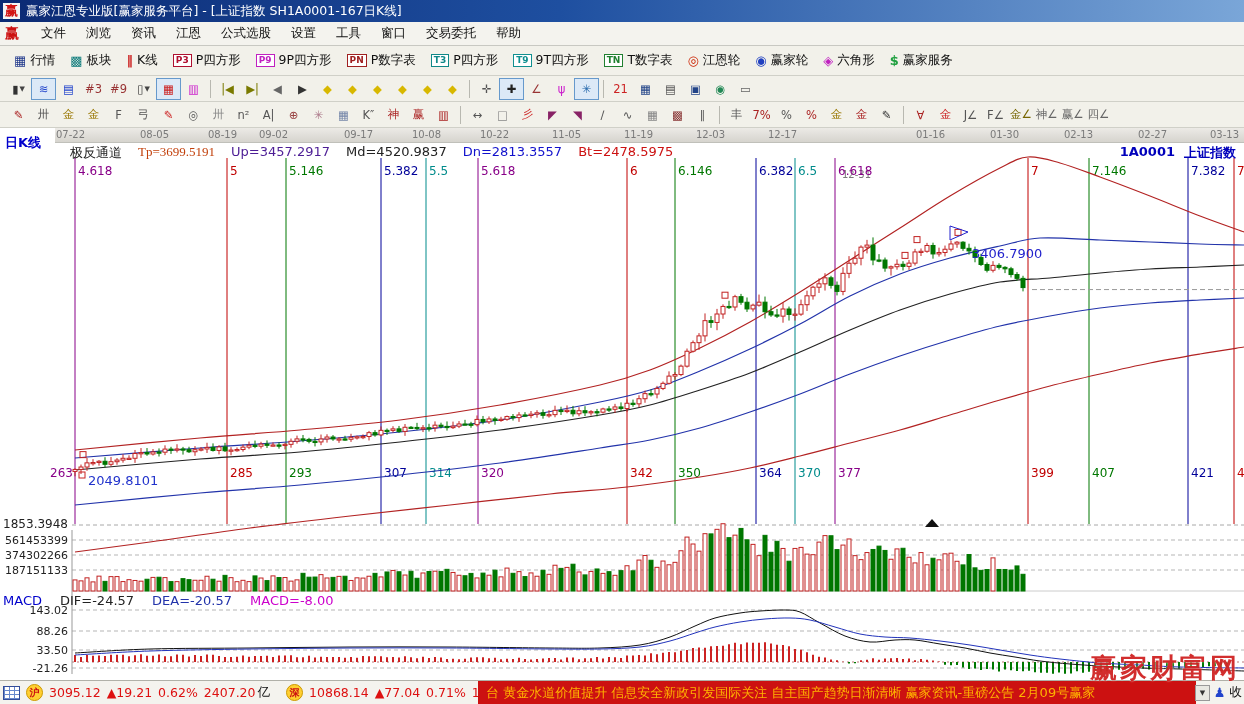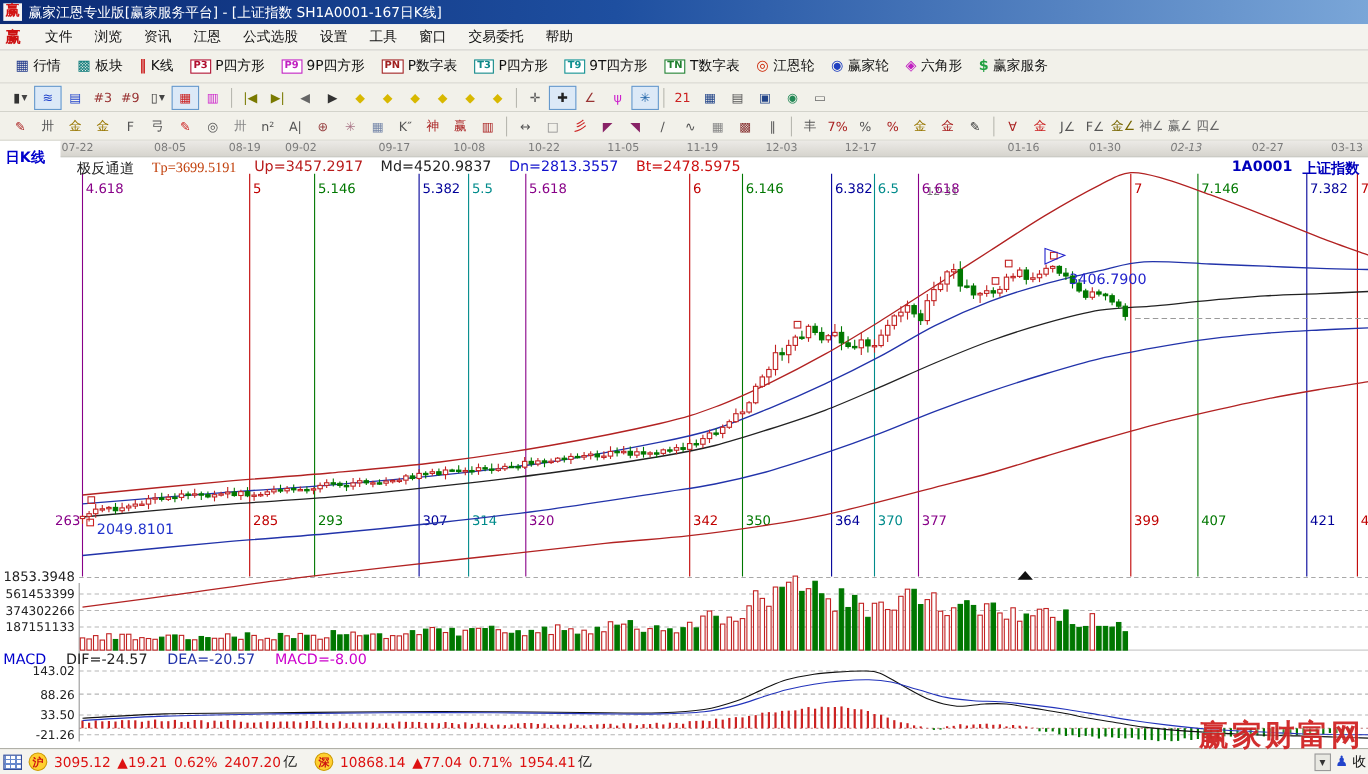--- a/index.html
+++ b/index.html
@@ -377,30 +377,30 @@
         <span class="datelbl" style="left: 289px;">09-17</span>
         <span class="datelbl" style="left: 357px;">10-08</span>
         <span class="datelbl" style="left: 425px;">10-22</span>
         <span class="datelbl" style="left: 497px;">11-05</span>
         <span class="datelbl" style="left: 569px;">11-19</span>
         <span class="datelbl" style="left: 641px;">12-03</span>
         <span class="datelbl" style="left: 713px;">12-17</span>
         <span class="datelbl" style="left: 787px; margin-top: 40px;">12-31</span>
         <span class="datelbl" style="left: 861px;">01-16</span>
         <span class="datelbl" style="left: 935px;">01-30</span>
-        <span class="datelbl" style="left: 1009px; font-style: italic;">02-13</span>
+        <span class="datelbl" style="left: 1009px;">02-13</span>
         <span class="datelbl" style="left: 1083px;">02-27</span>
         <span class="datelbl" style="left: 1155px;">03-13</span>
       </div>
     </div>
   <span class="periodlbl">日K线</span>
   <div class="indhdr" id="indicator-header">
       <span style="color: rgb(34, 34, 34);">极反通道</span>
       <span style="color: #c2410c; font-family: Liberation Serif, serif;">Tp=3699.5191</span>
-      <span style="color: #b91c1c;">Up=3457.2917</span>
+      <span style="color: #4c1d95;">Up=3457.2917</span>
       <span style="color: rgb(34, 34, 34);">Md=4520.9837</span>
       <span style="color: rgb(17, 17, 204);">Dn=2813.3557</span>
       <span style="color: rgb(204, 17, 17);">Bt=2478.5975</span>
     </div>
   <div class="symhdr">
     <span>1A0001</span>
     <span>上证指数</span>
   </div>
   <svg id="chart-svg" width="1244" height="552">
       <g>
@@ -1187,20 +1187,21 @@
     <span class="red">0.62%</span>
     <span class="red" style="margin-right:-4px">2407.20</span>
     <span class="blk">亿</span>
     <span class="mktbadge" style="margin-left:10px">深</span>
     <span class="red">10868.14</span>
     <span class="red">▲77.04</span>
     <span class="red">0.71%</span>
     <span class="red" style="margin-right:-4px">1954.41</span>
     <span class="blk">亿</span>
   </div>
+  <div class="ticker">台  黄金水道价值提升      信息安全新政引发国际关注    自主国产趋势日渐清晰      赢家资讯-重磅公告      2月09号赢家</div>
   <div class="sb-right">
     <span class="combo-arrow">▼</span>
     <span class="person-icon">♟</span>
     <span class="collapse">收</span>
   </div>
 </div>
 
 <div class="watermark">赢家财富网</div>
 
 </body></html>

